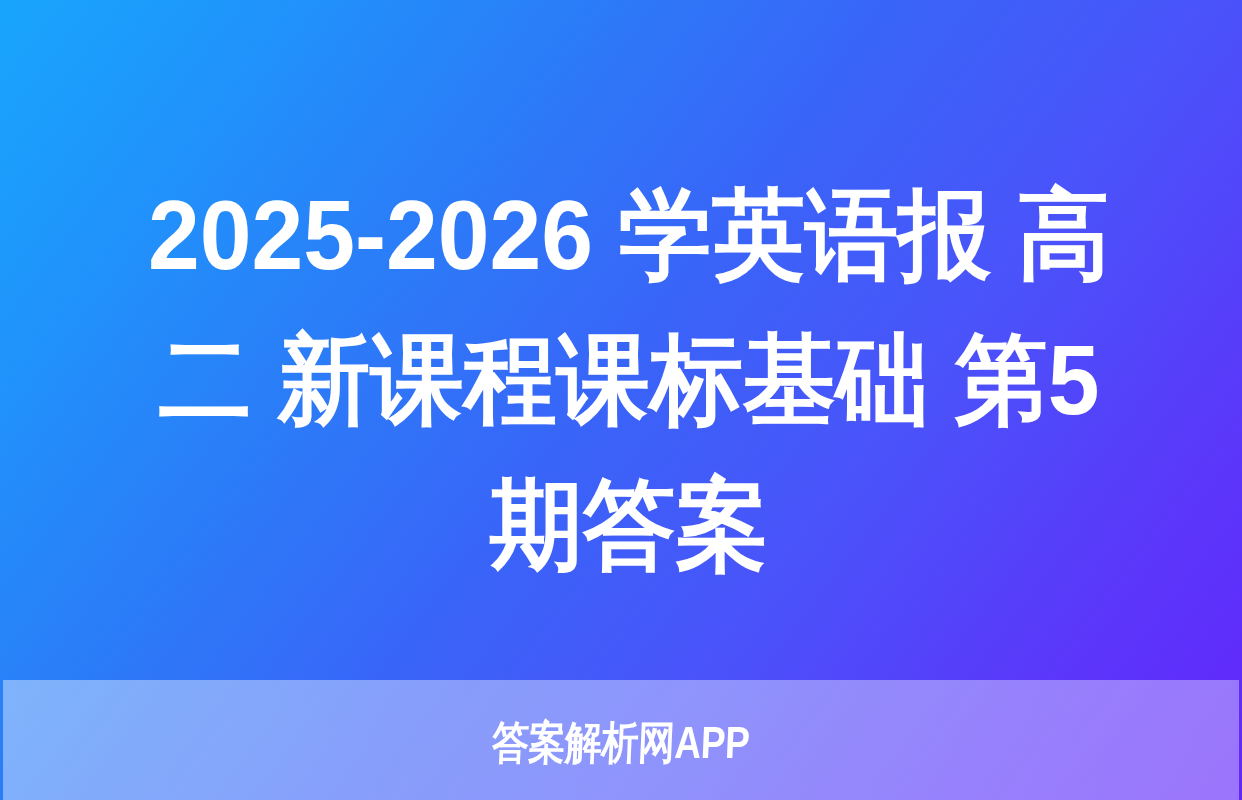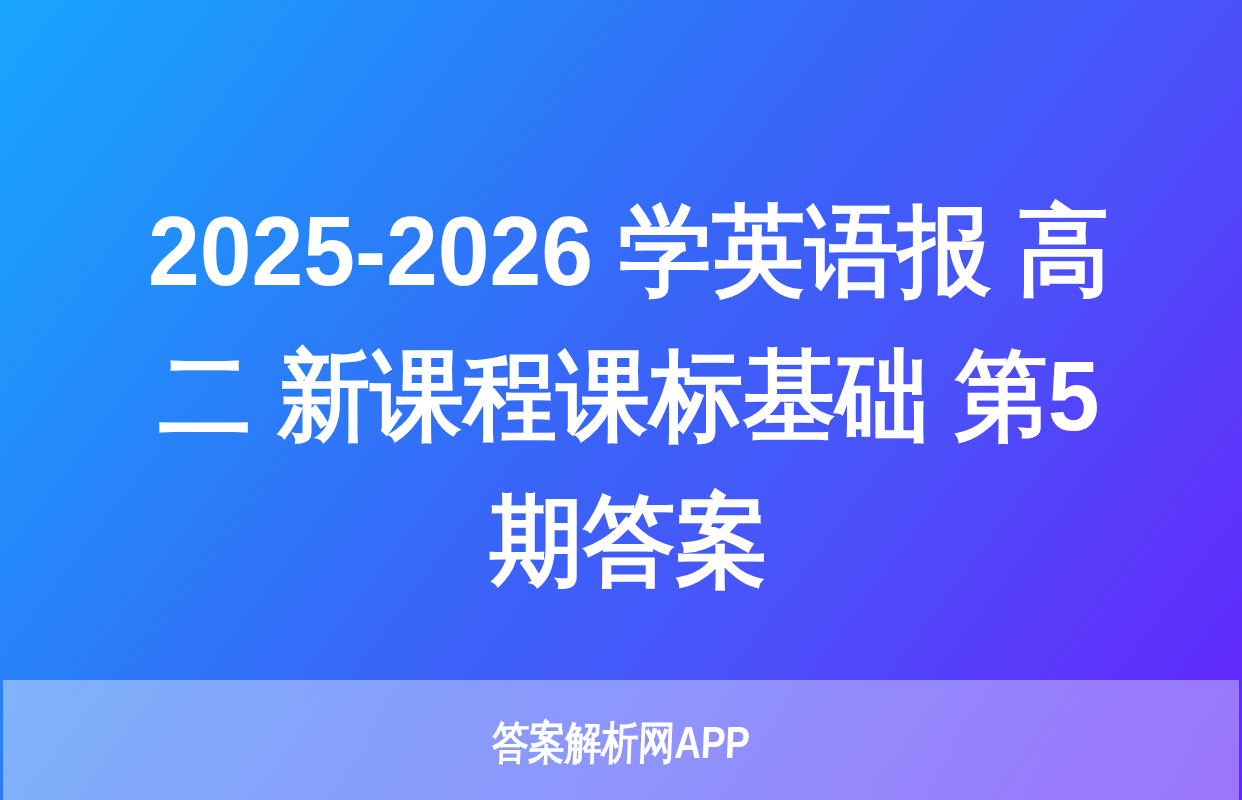--- a/index.html
+++ b/index.html
@@ -28,21 +28,21 @@
                 #4a53fa 66%,
                 #5a38fa 84%,
                 #6326fb 100%);
   }
 
   
   .title-block {
     position: absolute;
     left: 0;
     right: 0;
-    top: 178px;
+    top: 162px;
     padding: 0 62px;
     box-sizing: border-box;
     text-align: center;
     margin-left: 16px;
   }
 
   .title-line {
     display: block;
     color: #ffffff;
     font-size: 99px;

